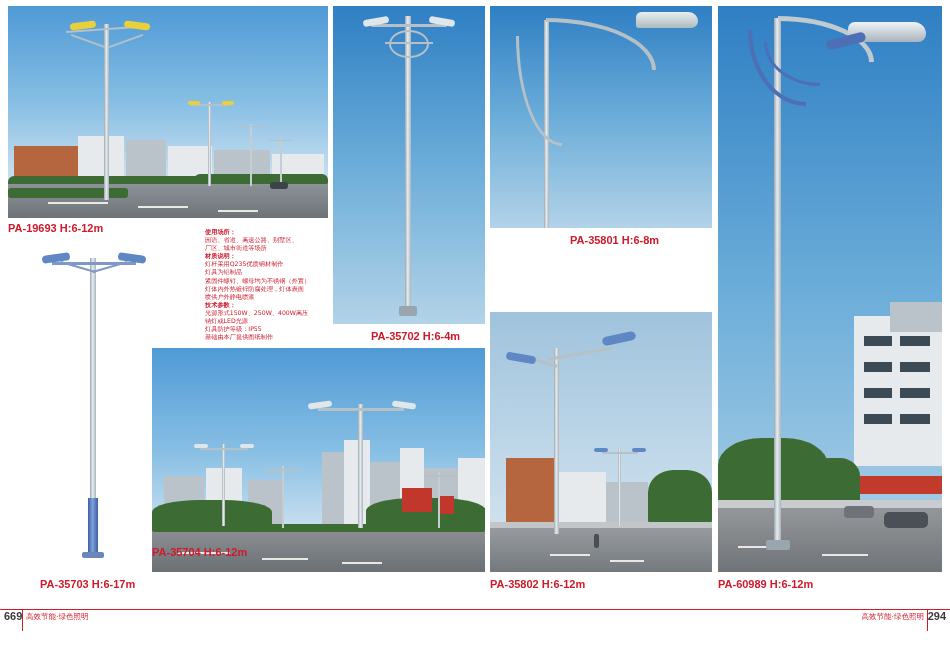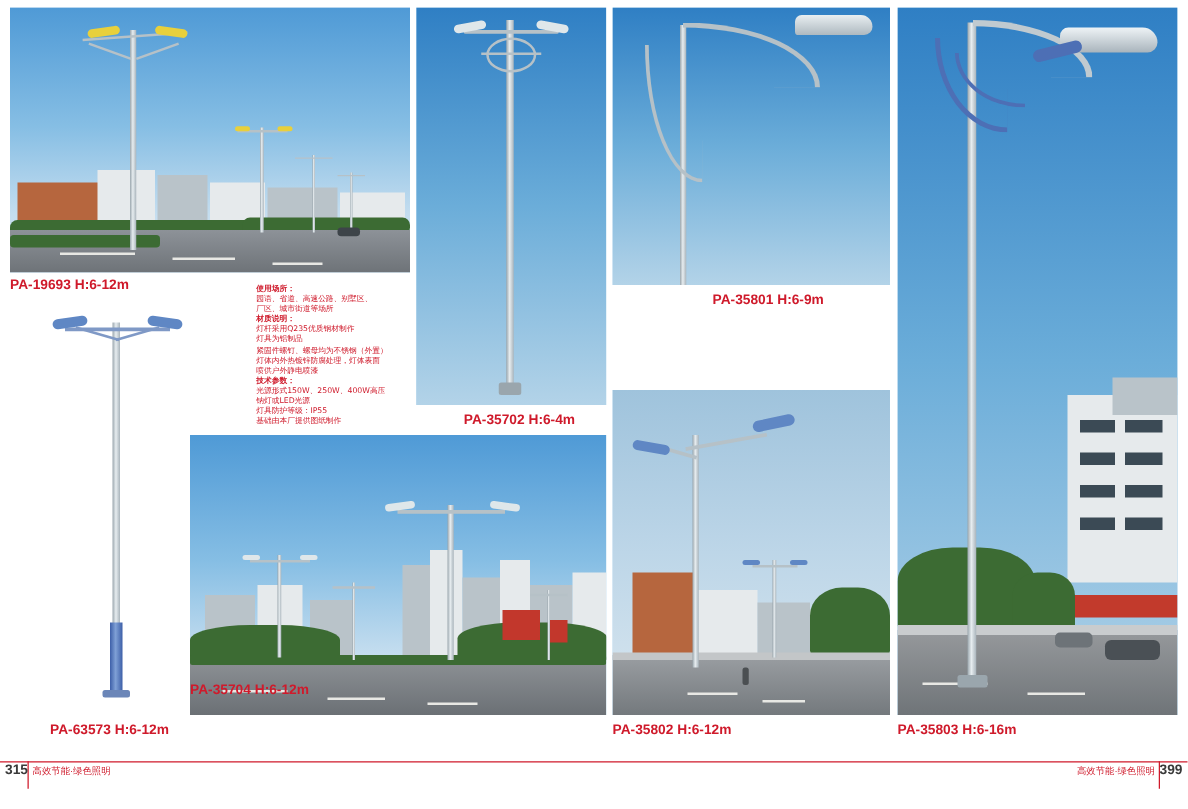--- a/index.html
+++ b/index.html
@@ -181,21 +181,21 @@
     <div class="pole" style="left:82px; top:22px; width:6px; height:290px;"></div>
     <div class="arm" style="left:44px; top:26px; width:84px; height:3px; background:#7f99c6;"></div>
     <div class="arm" style="left:52px; top:30px; width:36px; height:2px; background:#7f99c6; transform:rotate(16deg);"></div>
     <div class="arm" style="left:84px; top:30px; width:36px; height:2px; background:#7f99c6; transform:rotate(-16deg);"></div>
     <div class="head blue" style="left:34px; top:18px; width:28px; height:8px; border-radius:5px; transform:rotate(-8deg);"></div>
     <div class="head blue" style="left:110px; top:18px; width:28px; height:8px; border-radius:5px; transform:rotate(8deg);"></div>
 
     <div style="position:absolute; left:80px; top:262px; width:10px; height:56px; background:linear-gradient(to right,#3d5fa8,#7fa0d6 45%,#3d5fa8);"></div>
     <div style="position:absolute; left:74px; top:316px; width:22px; height:6px; background:#6b86b8; border-radius:2px;"></div>
   </div>
-  <div class="caption" style="left:40px; top:578px;">PA-63573 H:6-12m</div>
+  <div class="caption" style="left:40px; top:578px;">PA-35703 H:6-17m</div>
 
   <div class="photo" style="left:152px; top:348px; width:333px; height:224px;">
     <div class="sky"></div>
 
     <div class="bldg t" style="left:170px; top:104px; width:22px; height:72px;"></div>
     <div class="bldg w" style="left:192px; top:92px; width:26px; height:84px;"></div>
     <div class="bldg t" style="left:218px; top:114px; width:30px; height:62px;"></div>
     <div class="bldg w" style="left:248px; top:100px; width:24px; height:76px;"></div>
     <div class="bldg t" style="left:272px; top:120px; width:34px; height:56px;"></div>
     <div class="bldg w" style="left:306px; top:110px; width:27px; height:66px;"></div>
@@ -237,21 +237,21 @@
 
     <div class="pole" style="left:54px; top:14px; width:5px; height:208px;"></div>
     <div style="position:absolute; left:56px; top:12px; width:110px; height:52px;
                 border-top:4px solid #b6c1c7; border-right:4px solid #b6c1c7;
                 border-top-right-radius:110px 52px;"></div>
     <div style="position:absolute; left:26px; top:30px; width:46px; height:110px;
                 border-left:3px solid #b6c1c7; border-bottom:3px solid #b6c1c7;
                 border-bottom-left-radius:46px 110px;"></div>
     <div class="head" style="left:146px; top:6px; width:62px; height:16px; border-radius:8px 14px 10px 4px; background:linear-gradient(to bottom,#e8eef1,#aeb9c0);"></div>
   </div>
-  <div class="caption" style="left:570px; top:234px;">PA-35801 H:6-9m</div>
+  <div class="caption" style="left:570px; top:234px;">PA-35801 H:6-8m</div>
 
   <div class="photo" style="left:490px; top:312px; width:222px; height:260px;">
     <div class="sky pale"></div>
 
     <div class="bldg red" style="left:16px; top:146px; width:52px; height:66px;"></div>
     <div class="bldg w" style="left:66px; top:160px; width:50px; height:52px;"></div>
     <div class="bldg t" style="left:116px; top:170px; width:42px; height:42px;"></div>
     <div class="bldg w" style="left:158px; top:176px; width:40px; height:36px;"></div>
 
     <div class="trees" style="left:158px; top:158px; width:64px; height:56px;"></div>
@@ -313,25 +313,25 @@
     <div style="position:absolute; left:30px; top:24px; width:58px; height:76px;
                 border-left:4px solid #4d6fb5; border-bottom:4px solid #4d6fb5;
                 border-bottom-left-radius:58px 76px;"></div>
     <div style="position:absolute; left:46px; top:36px; width:56px; height:44px;
                 border-left:3px solid #4d6fb5; border-bottom:3px solid #4d6fb5;
                 border-bottom-left-radius:56px 44px;"></div>
     <div class="head" style="left:130px; top:16px; width:78px; height:20px; border-radius:10px 18px 12px 5px; background:linear-gradient(to bottom,#eef3f6,#a9b4bc);"></div>
     <div style="position:absolute; left:108px; top:30px; width:40px; height:10px; background:#4d6fb5; border-radius:5px; transform:rotate(-14deg);"></div>
     <div style="position:absolute; left:48px; top:534px; width:24px; height:10px; background:#9aa6ad; border-radius:2px;"></div>
   </div>
-  <div class="caption" style="left:718px; top:578px;">PA-35803 H:6-16m</div>
+  <div class="caption" style="left:718px; top:578px;">PA-60989 H:6-12m</div>
 
   <div class="footer-bar">
     <div class="footer-rule"></div>
     <div class="foot-tick" style="left:22px;"></div>
     <div class="foot-tick" style="right:22px;"></div>
-    <div class="pgnum left">315</div>
+    <div class="pgnum left">669</div>
     <div class="foot-text left">高效节能·绿色照明</div>
-    <div class="pgnum right">399</div>
+    <div class="pgnum right">294</div>
     <div class="foot-text right">高效节能·绿色照明</div>
   </div>
 
 </div>
 
 </body></html>

